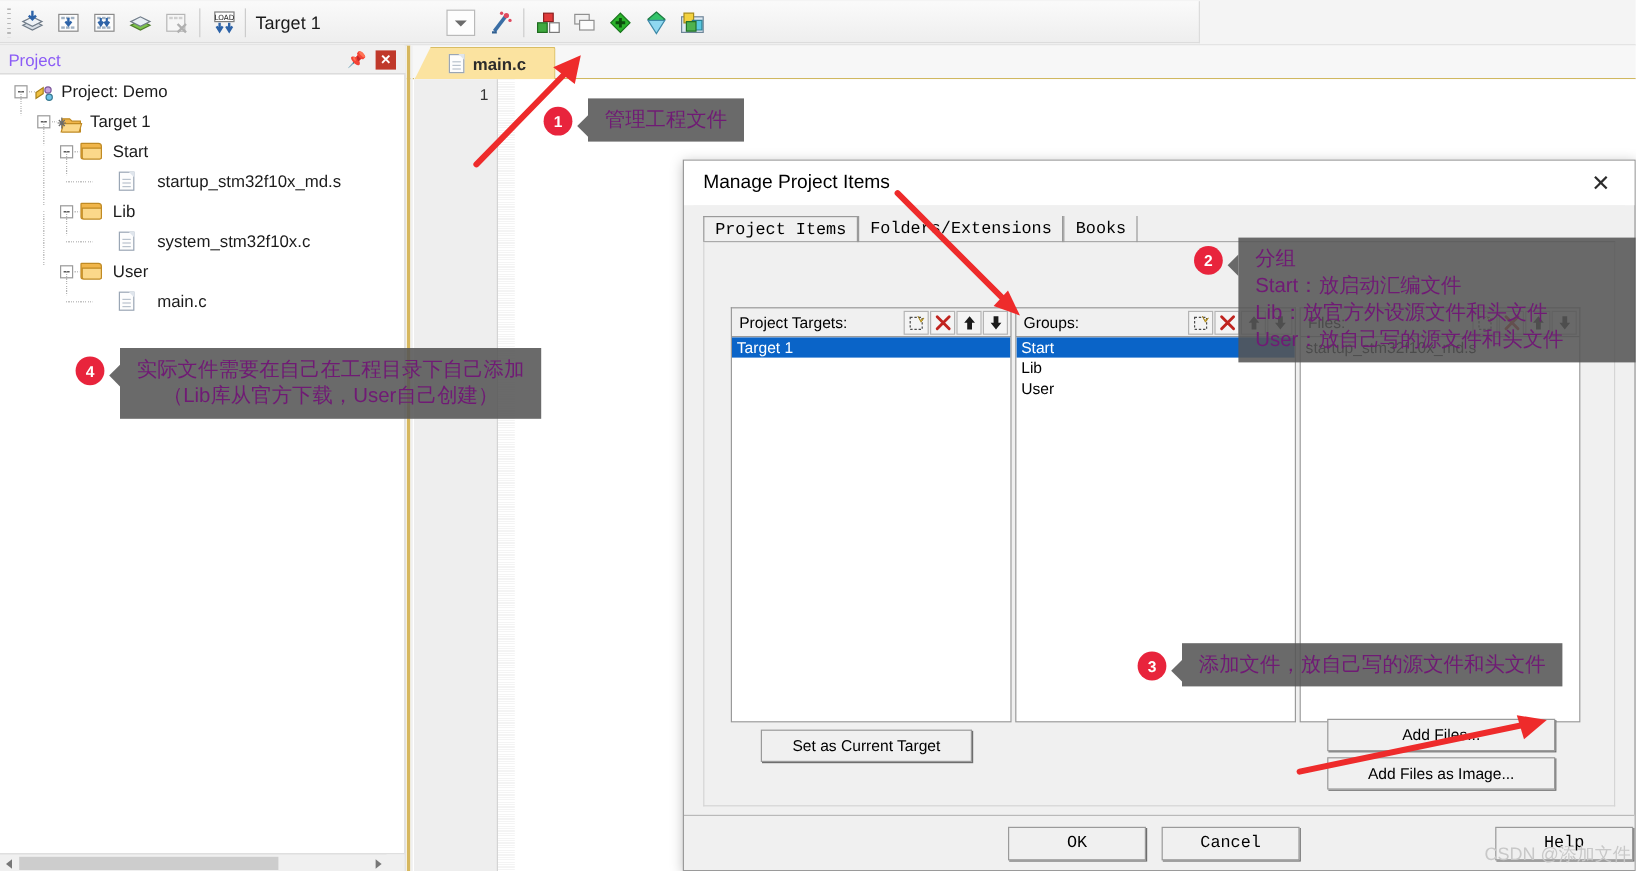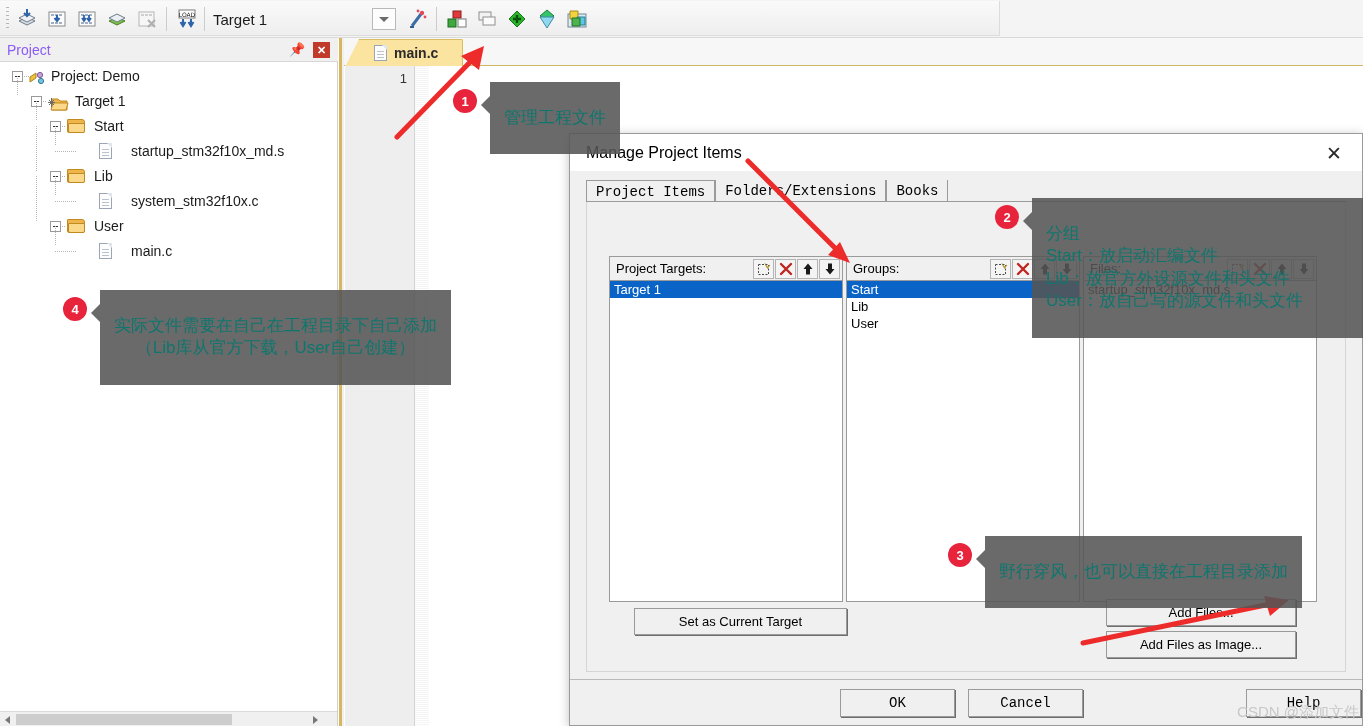--- a/index.html
+++ b/index.html
@@ -143,22 +143,22 @@
   .winbtn{position:absolute;background:#f0f0f0;border:1px solid #9a9a9a;
      box-shadow:1px 1px 0 #6e6e6e;box-sizing:border-box;
      display:flex;align-items:center;justify-content:center;
      font-size:13px;color:#000;}
   .winbtn.mono{font-family:Liberation Mono, monospace;font-size:14px;}
 
   #dlg-footer{position:absolute;left:0;bottom:0;width:792px;height:46px;background:#f0f0f0;
      border-top:1px solid #b9b9b9;box-sizing:border-box;}
 
   
-  .callout{position:absolute;background:rgba(85,85,85,.88);color:#0f766e;
-    padding:25px 14px;font-size:17px;line-height:1.32;white-space:pre;}
+  .callout{position:absolute;background:rgba(85,85,85,.88);color:#701a75;
+    padding:7px 14px;font-size:17px;line-height:1.32;white-space:pre;}
   .callout.c-left:before{content:"";position:absolute;left:-9px;top:14px;
     border-top:9px solid transparent;border-bottom:9px solid transparent;border-right:9px solid rgba(85,85,85,.88);}
   .badge{position:absolute;width:24px;height:24px;border-radius:50%;background:#e8243c;
     color:#fff;font-size:13px;font-weight:bold;display:flex;align-items:center;justify-content:center;}
 
   .arrow{position:absolute;}
   #watermark{position:absolute;right:4px;bottom:4px;font-size:15px;color:#c8c8c8;white-space:nowrap;}
 </style>
 </head>
 <body>
@@ -527,21 +527,21 @@
                 <path d="M6 12.5 L1.5 7 L4 7 L4 1.5 L8 1.5 L8 7 L10.5 7 Z" fill="#1b1b1b"></path>
               </svg>
           </span>
         </span>
       </div>
       <div class="lg-list" style="height:322px">
         <div class="lrow">startup_stm32f10x_md.s</div>
       </div>
     </div>
 
-    <div class="winbtn" style="left:56px;top:437px;width:213px;height:27px;">Set as Current Target</div>
+    <div class="winbtn" style="left:56px;top:437px;width:176px;height:27px;">Set as Current Target</div>
     <div class="winbtn" style="left:528px;top:428px;width:190px;height:27px;">Add Files...</div>
     <div class="winbtn" style="left:528px;top:460px;width:190px;height:27px;">Add Files as Image...</div>
   </div>
 
   <div id="dlg-footer">
     <div class="winbtn mono" style="left:270px;top:9px;width:115px;height:28px;">OK</div>
     <div class="winbtn mono" style="left:398px;top:9px;width:115px;height:28px;">Cancel</div>
     <div class="winbtn mono" style="left:676px;top:9px;width:115px;height:28px;">Help</div>
   </div>
 </div>
@@ -564,19 +564,19 @@
 <div class="badge" style="left:453px;top:89px">1</div>
 <div class="callout c-left" style="left:490px;top:82px">管理工程文件</div>
 
 <div class="badge" style="left:995px;top:205px">2</div>
 <div class="callout c-left" style="left:1032px;top:198px;width:331px;box-sizing:border-box">分组
 Start：放启动汇编文件
 Lib：放官方外设源文件和头文件
 User：放自己写的源文件和头文件</div>
 
 <div class="badge" style="left:948px;top:543px">3</div>
-<div class="callout c-left" style="left:985px;top:536px">野行穿风，也可以直接在工程目录添加</div>
+<div class="callout c-left" style="left:985px;top:536px">添加文件，放自己写的源文件和头文件</div>
 
 <div class="badge" style="left:63px;top:297px">4</div>
 <div class="callout c-left" style="left:100px;top:290px;text-align:center">实际文件需要在自己在工程目录下自己添加
 （Lib库从官方下载，User自己创建）</div>
 
 <div id="watermark">CSDN @添加文件</div>
 
 </body></html>

